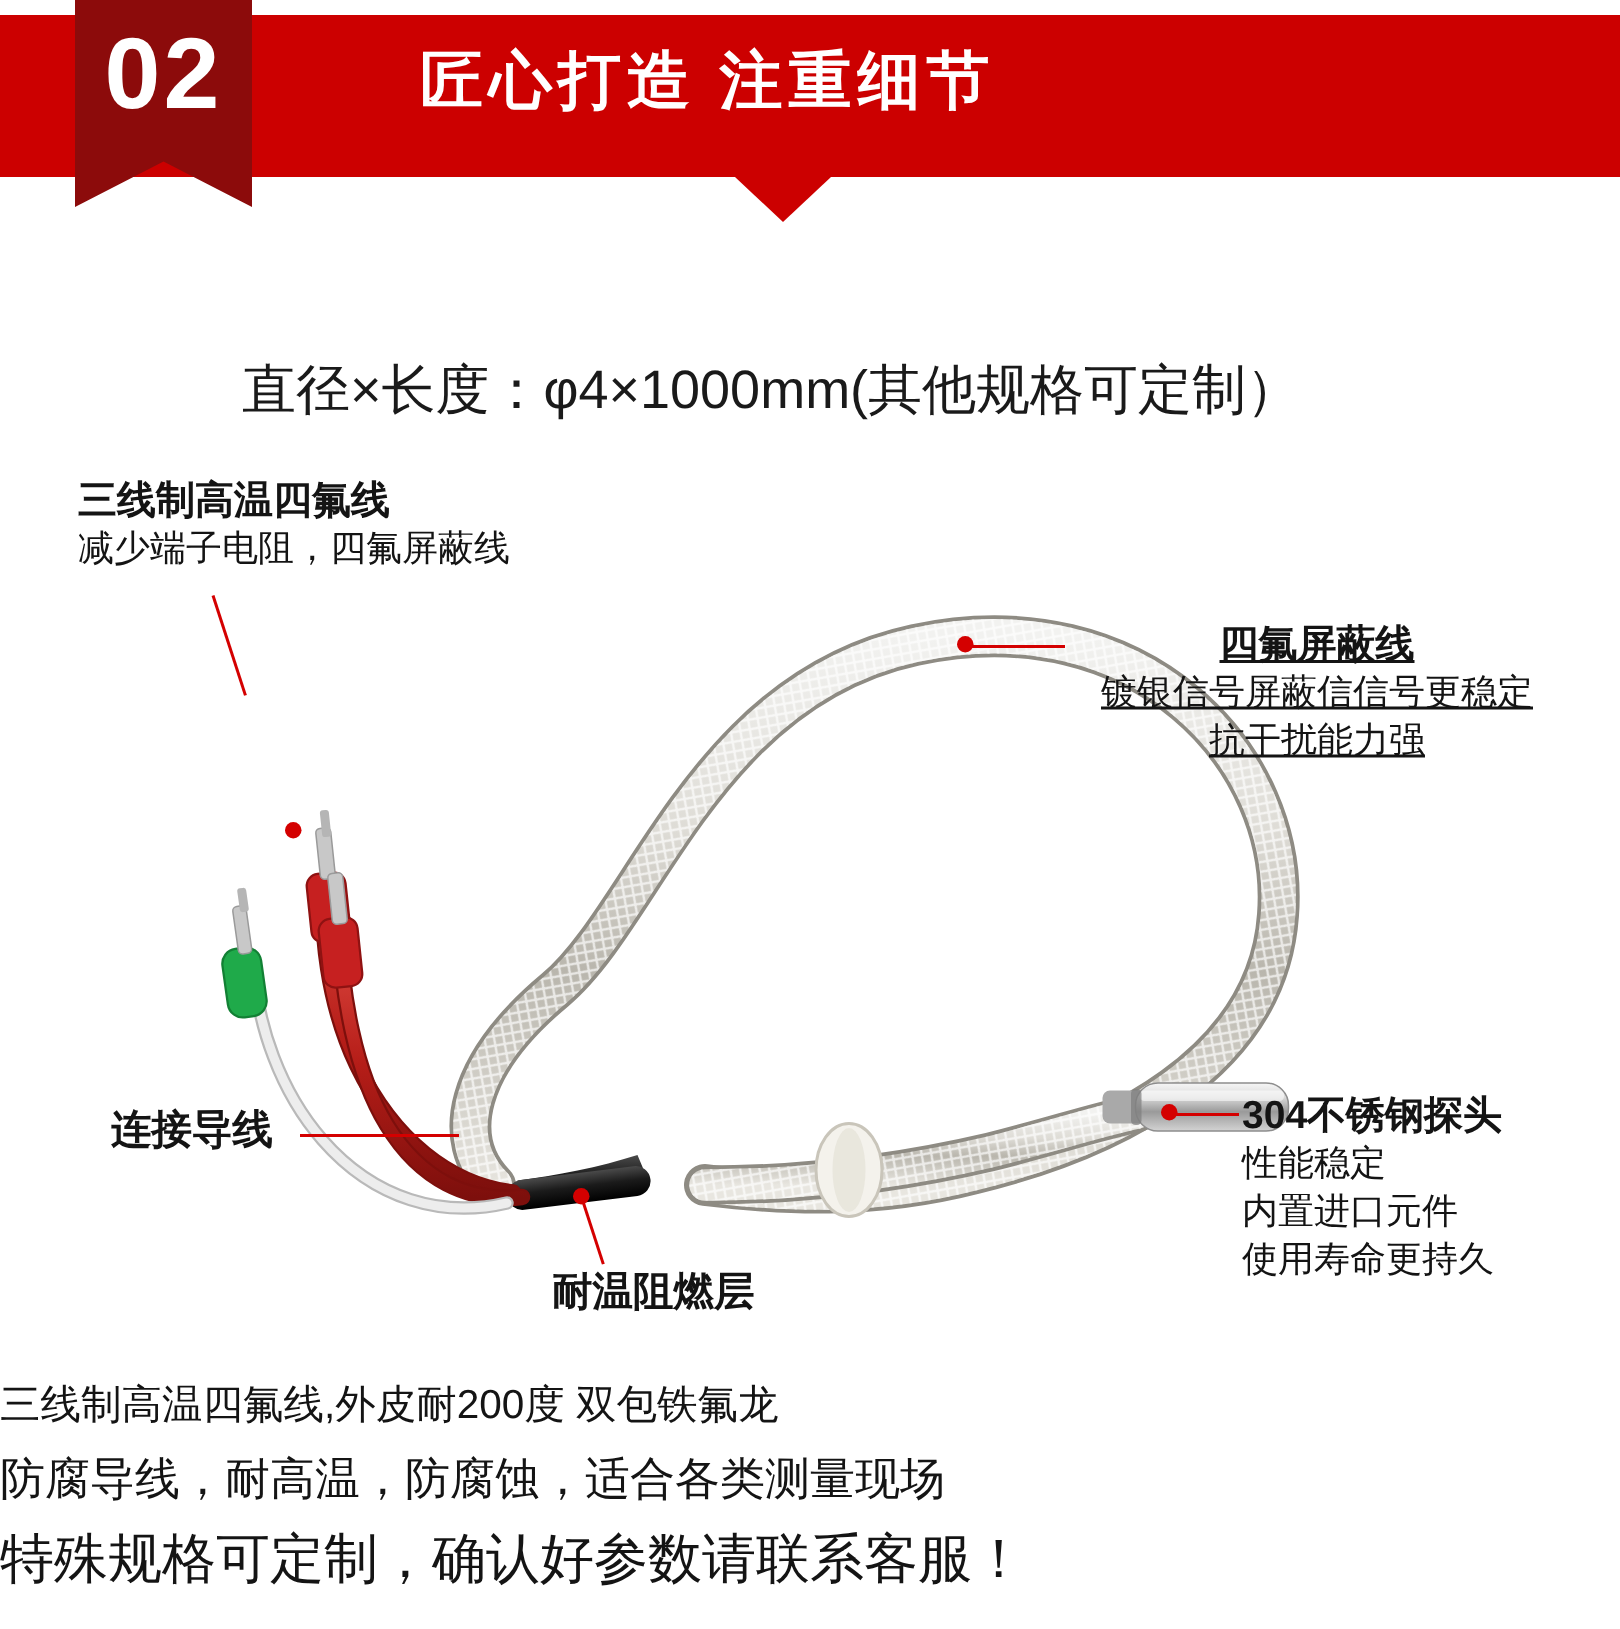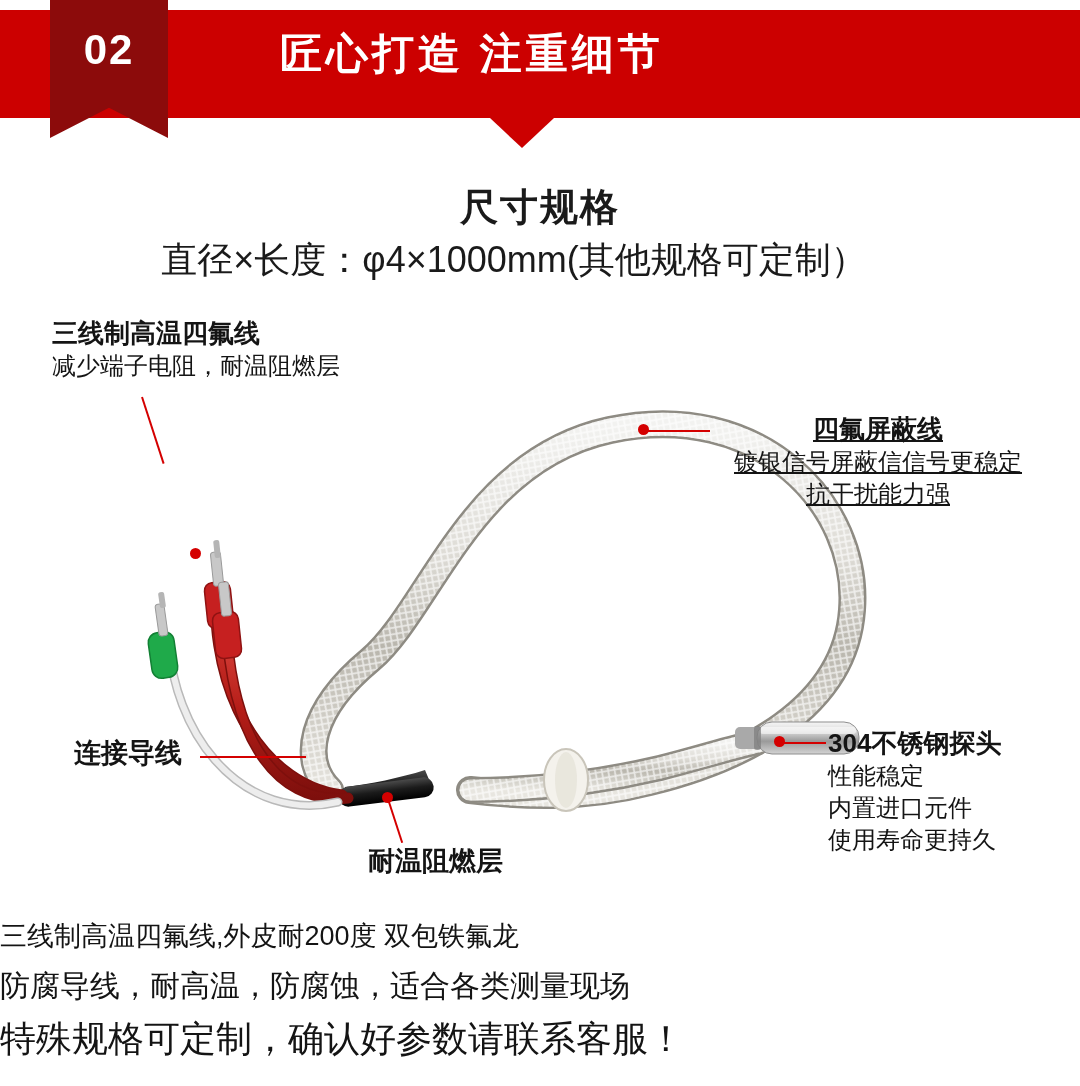--- a/index.html
+++ b/index.html
@@ -35,21 +35,21 @@
     height: 108px;
   }
   .badge {
     position: absolute;
     left: 50px;
     top: 0px;
     width: 118px;
     height: 138px;
     background: #8c0b0b;
     color: #ffffff;
-    font-size: 42px;
+    font-size: 67px;
     font-weight: bold;
     letter-spacing: 2px;
     text-align: center;
     line-height: 100px;
     clip-path: polygon(0 0, 100% 0, 100% 100%, 50% 78%, 0 100%);
   }
   .banner-title {
     position: absolute;
     left: 280px;
     top: 26px;
@@ -158,21 +158,20 @@
 
   <div class="banner">
     <div class="banner-inner"></div>
   </div>
   <div class="badge">
     <span>02</span>
   </div>
   <div class="banner-title">匠心打造  注重细节</div>
   <div class="banner-notch"></div>
 
-  <div class="spec-title">尺寸规格</div>
   <div class="spec-sub">直径×长度：φ4×1000mm(其他规格可定制）</div>
 
   <div class="photo">
     <svg width="1080" height="600" viewBox="0 0 1080 600" xmlns="http://www.w3.org/2000/svg">
       <defs>
         <linearGradient id="braid" x1="0" y1="0" x2="0" y2="1">
           <stop offset="0%" stop-color="#f2f2f0"></stop>
           <stop offset="35%" stop-color="#dedcd6"></stop>
           <stop offset="60%" stop-color="#b9b6ad"></stop>
           <stop offset="100%" stop-color="#e8e6e0"></stop>
@@ -279,21 +278,21 @@
   <div class="leader" style="left:200px; top:756px; width:106px;"></div>
 
   <div class="dot" style="left:774px; top:736px;"></div>
   <div class="leader" style="left:784px; top:742px; width:42px;"></div>
 
   <div class="dot" style="left:382px; top:792px;"></div>
   <div class="leader" style="left:388px; top:798px; width:46px; transform: rotate(72deg);"></div>
 
   <div class="callout callout-tl">
     <div class="c-title">三线制高温四氟线</div>
-    <div class="c-line">减少端子电阻，耐温阻燃层</div>
+    <div class="c-line">减少端子电阻，四氟屏蔽线</div>
   </div>
 
   <div class="callout callout-tr">
     <div class="c-title">四氟屏蔽线</div>
     <div class="c-line">镀银信号屏蔽信信号更稳定</div>
     <div class="c-line">抗干扰能力强</div>
   </div>
 
   <div class="callout callout-ml big">
     <div class="c-title">连接导线</div>

